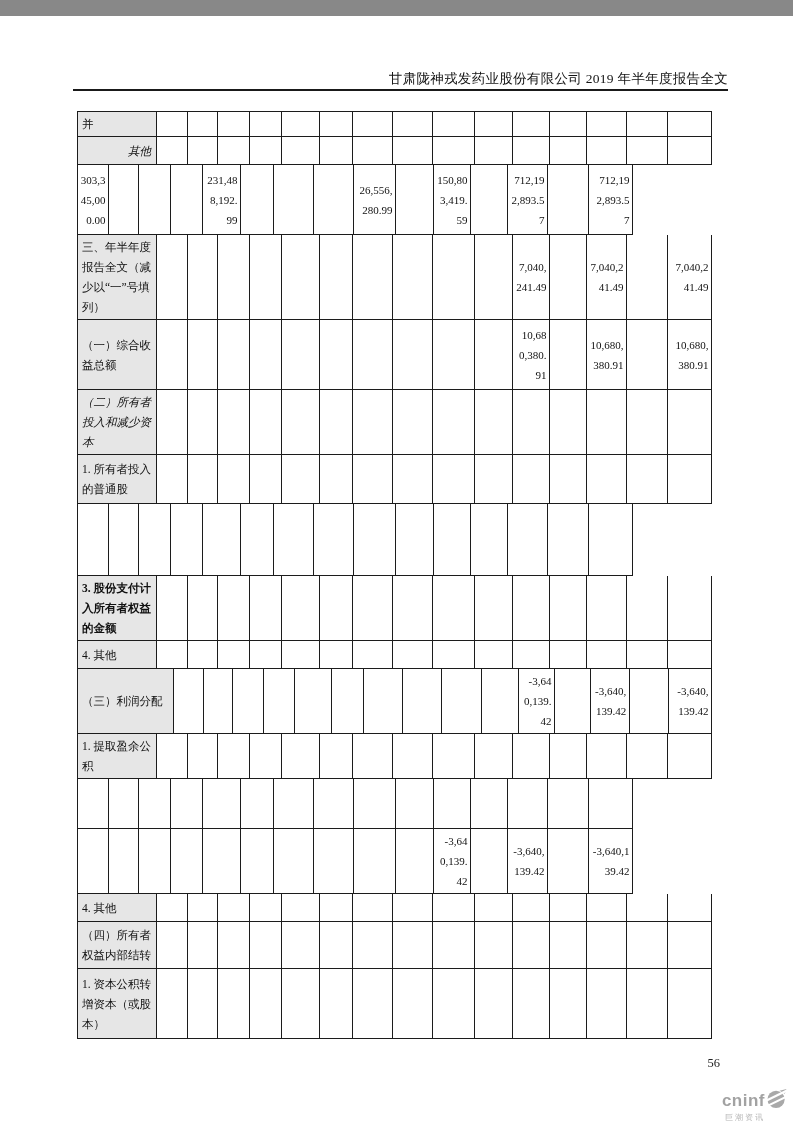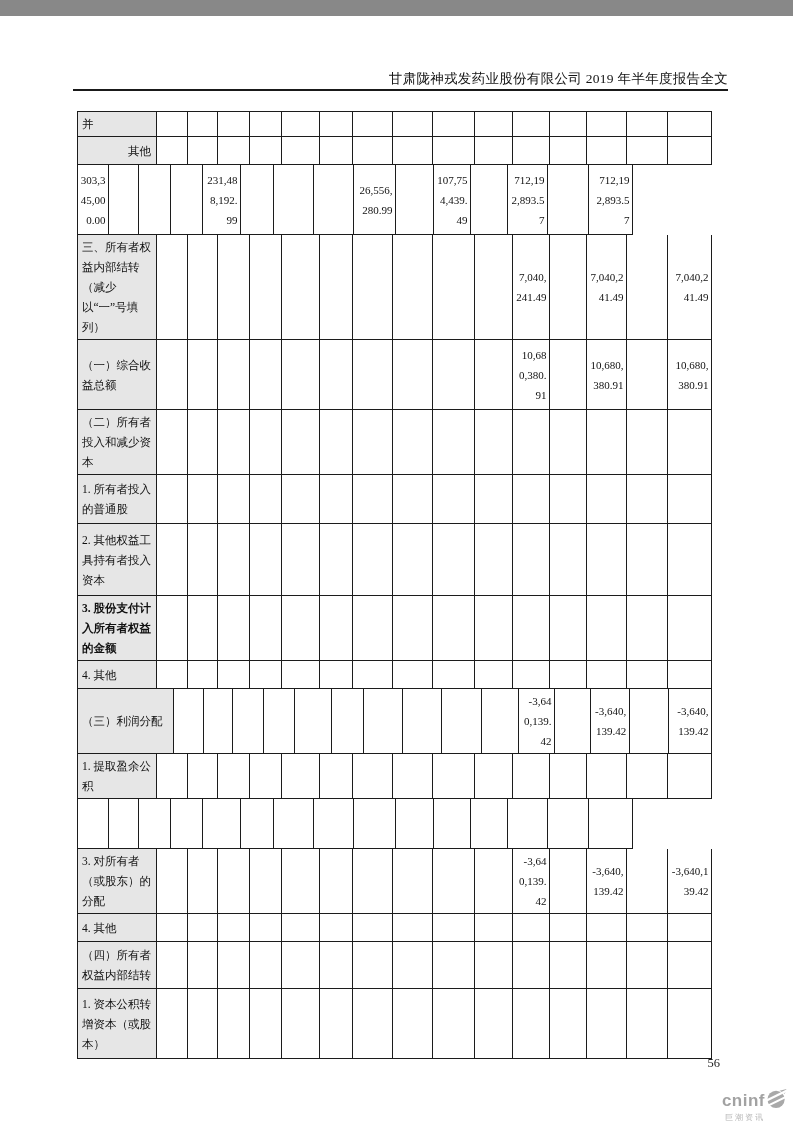--- a/index.html
+++ b/index.html
@@ -139,21 +139,21 @@
         <div class="t-cell num-cell" style="width: 40px;"></div>
         <div class="t-cell num-cell" style="width: 40px;"></div>
         <div class="t-cell num-cell" style="width: 42px;"></div>
         <div class="t-cell num-cell" style="width: 38px;"></div>
         <div class="t-cell num-cell" style="width: 37px;"></div>
         <div class="t-cell num-cell" style="width: 37px;"></div>
         <div class="t-cell num-cell" style="width: 40px;"></div>
         <div class="t-cell num-cell" style="width: 41px;"></div>
         <div class="t-cell num-cell" style="width: 44px;"></div>
       </div>
-      <div class="t-row" style="min-height: 28px;">
+      <div class="t-row" style="min-height: 28px; font-style: italic;">
         <div class="t-cell label-cell align-right" style="width: 79px;">
           <span class="lbl">其他</span>
         </div>
         <div class="t-cell num-cell" style="width: 31px;"></div>
         <div class="t-cell num-cell" style="width: 30px;"></div>
         <div class="t-cell num-cell" style="width: 32px;"></div>
         <div class="t-cell num-cell" style="width: 32px;"></div>
         <div class="t-cell num-cell" style="width: 38px;"></div>
         <div class="t-cell num-cell" style="width: 33px;"></div>
         <div class="t-cell num-cell" style="width: 40px;"></div>
@@ -177,34 +177,34 @@
           <span class="val">231,488,192.99</span>
         </div>
         <div class="t-cell num-cell" style="width: 33px;"></div>
         <div class="t-cell num-cell" style="width: 40px;"></div>
         <div class="t-cell num-cell" style="width: 40px;"></div>
         <div class="t-cell num-cell" style="width: 42px;">
           <span class="val">26,556,280.99</span>
         </div>
         <div class="t-cell num-cell" style="width: 38px;"></div>
         <div class="t-cell num-cell" style="width: 37px;">
-          <span class="val">107,754,439.49</span>
+          <span class="val">150,803,419.59</span>
         </div>
         <div class="t-cell num-cell" style="width: 37px;"></div>
         <div class="t-cell num-cell" style="width: 40px;">
           <span class="val">712,192,893.57</span>
         </div>
         <div class="t-cell num-cell" style="width: 41px;"></div>
         <div class="t-cell num-cell" style="width: 44px;">
           <span class="val">712,192,893.57</span>
         </div>
       </div>
       <div class="t-row" style="min-height: 85px;">
         <div class="t-cell label-cell" style="width: 79px;">
-          <span class="lbl">三、所有者权益内部结转（减少以“一”号填列）</span>
+          <span class="lbl">三、年半年度报告全文（减少以“一”号填列）</span>
         </div>
         <div class="t-cell num-cell" style="width: 31px;"></div>
         <div class="t-cell num-cell" style="width: 30px;"></div>
         <div class="t-cell num-cell" style="width: 32px;"></div>
         <div class="t-cell num-cell" style="width: 32px;"></div>
         <div class="t-cell num-cell" style="width: 38px;"></div>
         <div class="t-cell num-cell" style="width: 33px;"></div>
         <div class="t-cell num-cell" style="width: 40px;"></div>
         <div class="t-cell num-cell" style="width: 40px;"></div>
         <div class="t-cell num-cell" style="width: 42px;"></div>
@@ -240,21 +240,21 @@
         </div>
         <div class="t-cell num-cell" style="width: 37px;"></div>
         <div class="t-cell num-cell" style="width: 40px;">
           <span class="val">10,680,380.91</span>
         </div>
         <div class="t-cell num-cell" style="width: 41px;"></div>
         <div class="t-cell num-cell" style="width: 44px;">
           <span class="val">10,680,380.91</span>
         </div>
       </div>
-      <div class="t-row" style="min-height: 63px;">
+      <div class="t-row" style="min-height: 63px; font-style: italic;">
         <div class="t-cell label-cell" style="width: 79px;">
           <span class="lbl">（二）所有者投入和减少资本</span>
         </div>
         <div class="t-cell num-cell" style="width: 31px;"></div>
         <div class="t-cell num-cell" style="width: 30px;"></div>
         <div class="t-cell num-cell" style="width: 32px;"></div>
         <div class="t-cell num-cell" style="width: 32px;"></div>
         <div class="t-cell num-cell" style="width: 38px;"></div>
         <div class="t-cell num-cell" style="width: 33px;"></div>
         <div class="t-cell num-cell" style="width: 40px;"></div>
@@ -281,23 +281,20 @@
         <div class="t-cell num-cell" style="width: 40px;"></div>
         <div class="t-cell num-cell" style="width: 42px;"></div>
         <div class="t-cell num-cell" style="width: 38px;"></div>
         <div class="t-cell num-cell" style="width: 37px;"></div>
         <div class="t-cell num-cell" style="width: 37px;"></div>
         <div class="t-cell num-cell" style="width: 40px;"></div>
         <div class="t-cell num-cell" style="width: 41px;"></div>
         <div class="t-cell num-cell" style="width: 44px;"></div>
       </div>
       <div class="t-row" style="min-height: 72px;">
-        <div class="t-cell label-cell" style="width: 79px;">
-          <span class="lbl">2. 其他权益工具持有者投入资本</span>
-        </div>
         <div class="t-cell num-cell" style="width: 31px;"></div>
         <div class="t-cell num-cell" style="width: 30px;"></div>
         <div class="t-cell num-cell" style="width: 32px;"></div>
         <div class="t-cell num-cell" style="width: 32px;"></div>
         <div class="t-cell num-cell" style="width: 38px;"></div>
         <div class="t-cell num-cell" style="width: 33px;"></div>
         <div class="t-cell num-cell" style="width: 40px;"></div>
         <div class="t-cell num-cell" style="width: 40px;"></div>
         <div class="t-cell num-cell" style="width: 42px;"></div>
         <div class="t-cell num-cell" style="width: 38px;"></div>
@@ -404,23 +401,20 @@
         <div class="t-cell num-cell" style="width: 40px;"></div>
         <div class="t-cell num-cell" style="width: 42px;"></div>
         <div class="t-cell num-cell" style="width: 38px;"></div>
         <div class="t-cell num-cell" style="width: 37px;"></div>
         <div class="t-cell num-cell" style="width: 37px;"></div>
         <div class="t-cell num-cell" style="width: 40px;"></div>
         <div class="t-cell num-cell" style="width: 41px;"></div>
         <div class="t-cell num-cell" style="width: 44px;"></div>
       </div>
       <div class="t-row" style="min-height: 65px;">
-        <div class="t-cell label-cell" style="width: 79px;">
-          <span class="lbl">3. 对所有者（或股东）的分配</span>
-        </div>
         <div class="t-cell num-cell" style="width: 31px;"></div>
         <div class="t-cell num-cell" style="width: 30px;"></div>
         <div class="t-cell num-cell" style="width: 32px;"></div>
         <div class="t-cell num-cell" style="width: 32px;"></div>
         <div class="t-cell num-cell" style="width: 38px;"></div>
         <div class="t-cell num-cell" style="width: 33px;"></div>
         <div class="t-cell num-cell" style="width: 40px;"></div>
         <div class="t-cell num-cell" style="width: 40px;"></div>
         <div class="t-cell num-cell" style="width: 42px;"></div>
         <div class="t-cell num-cell" style="width: 38px;"></div>

